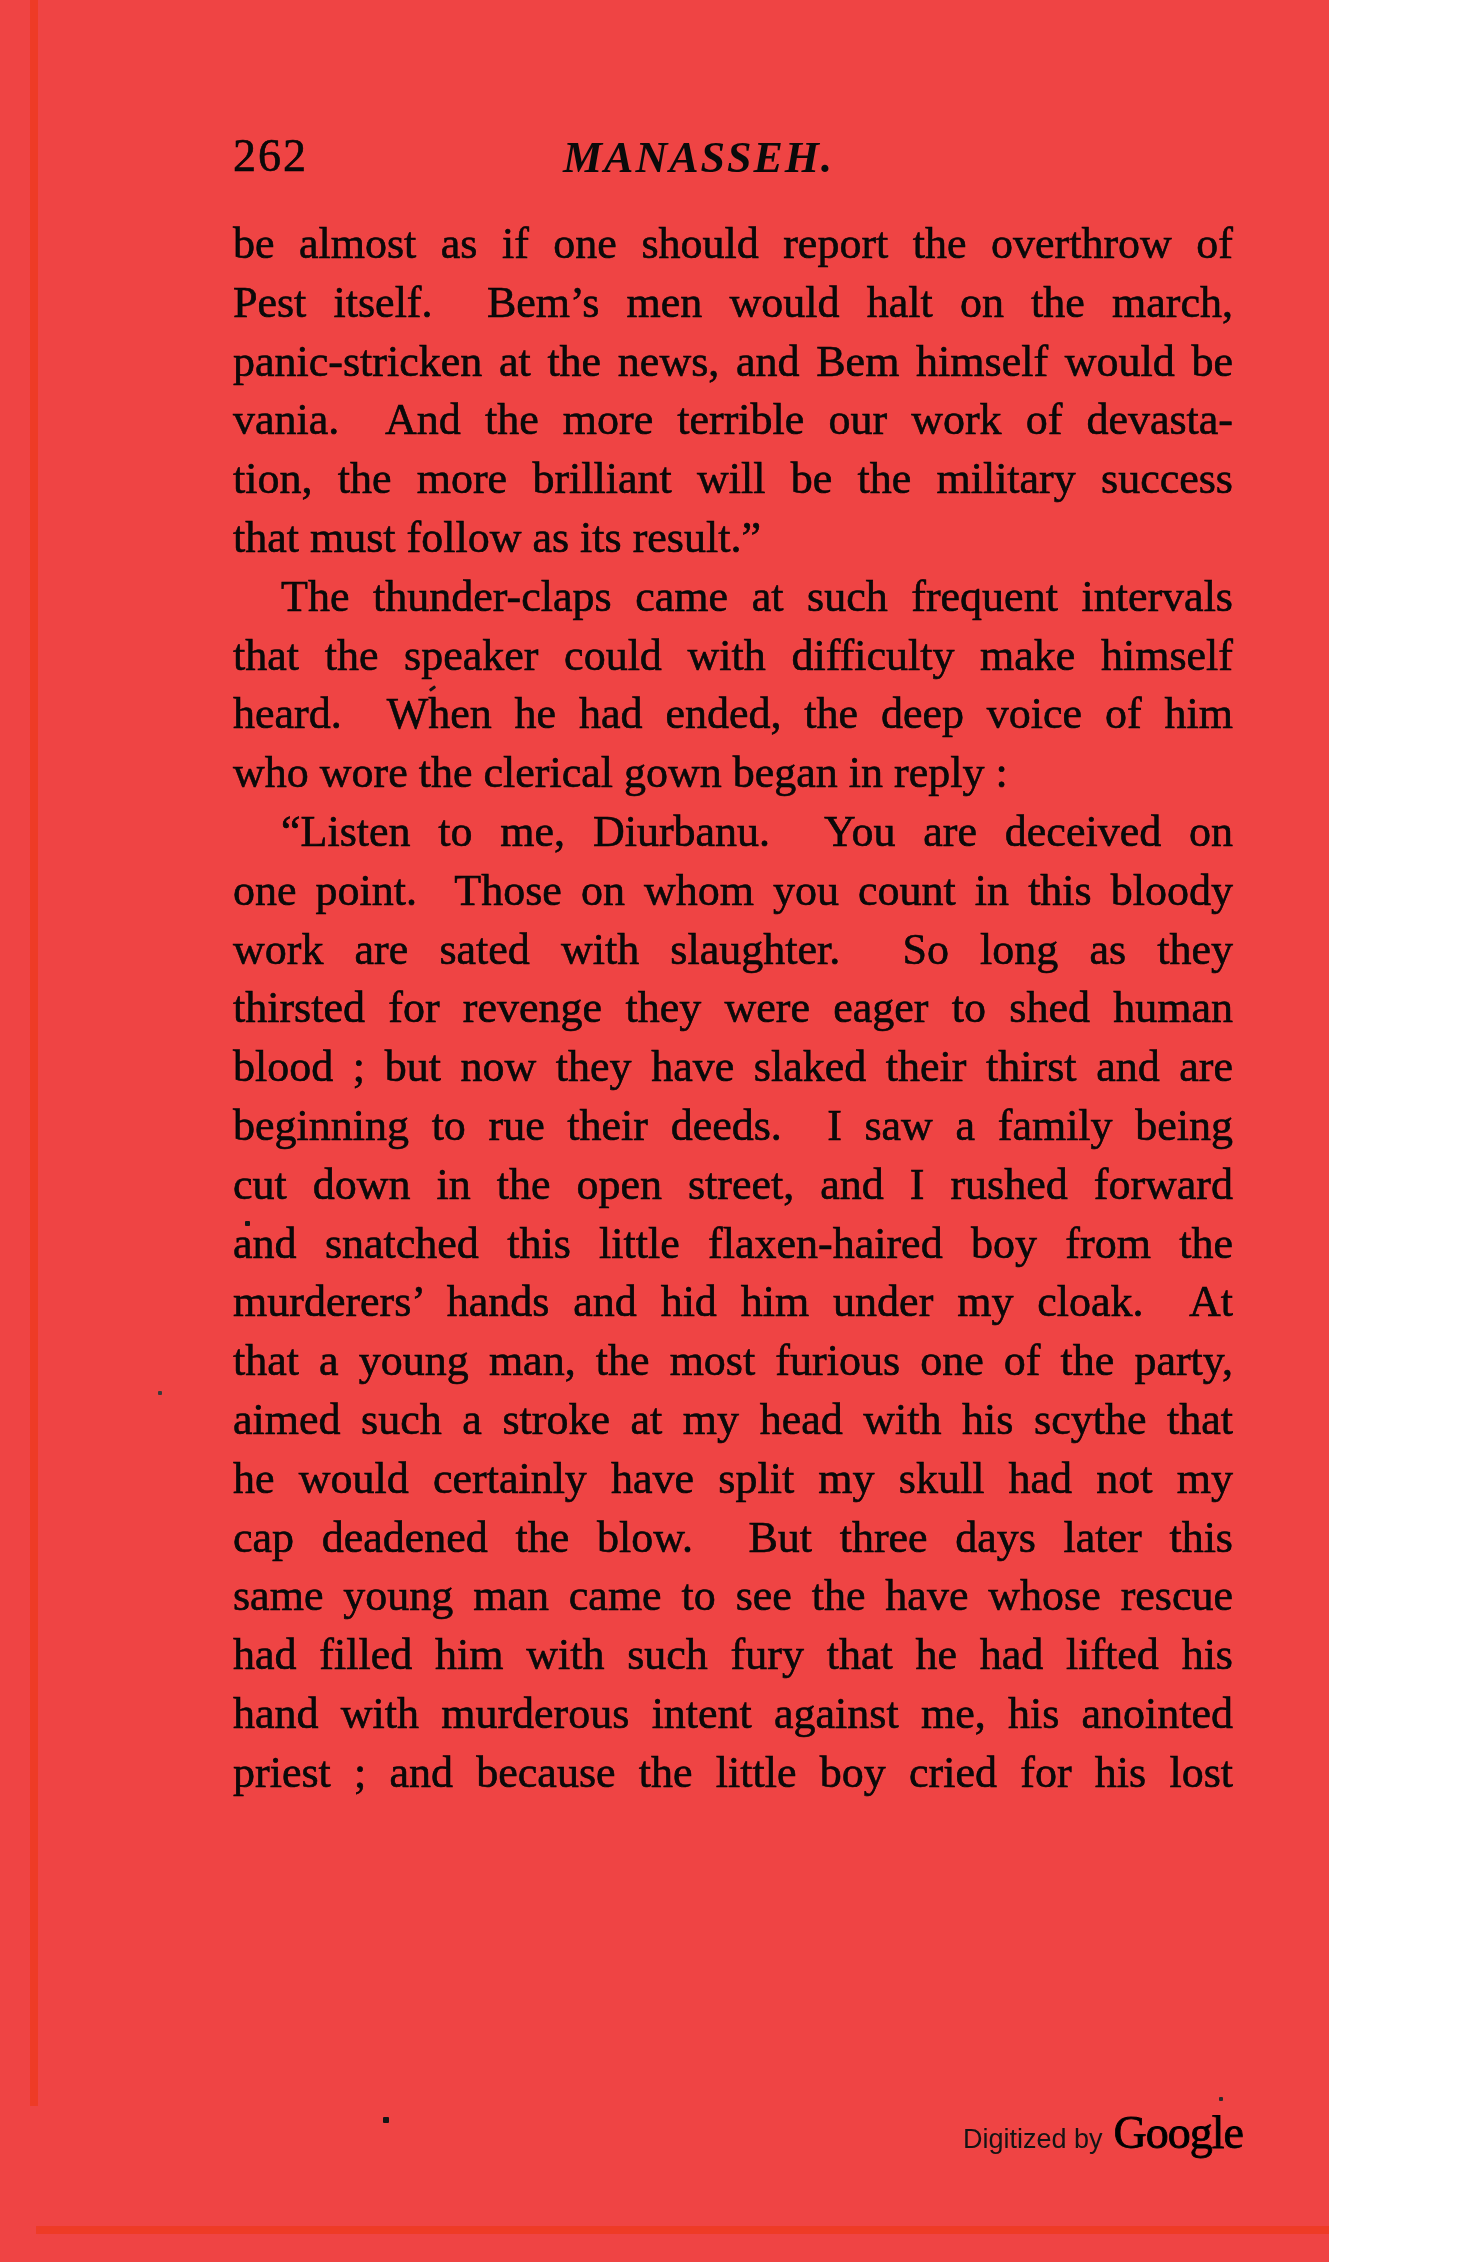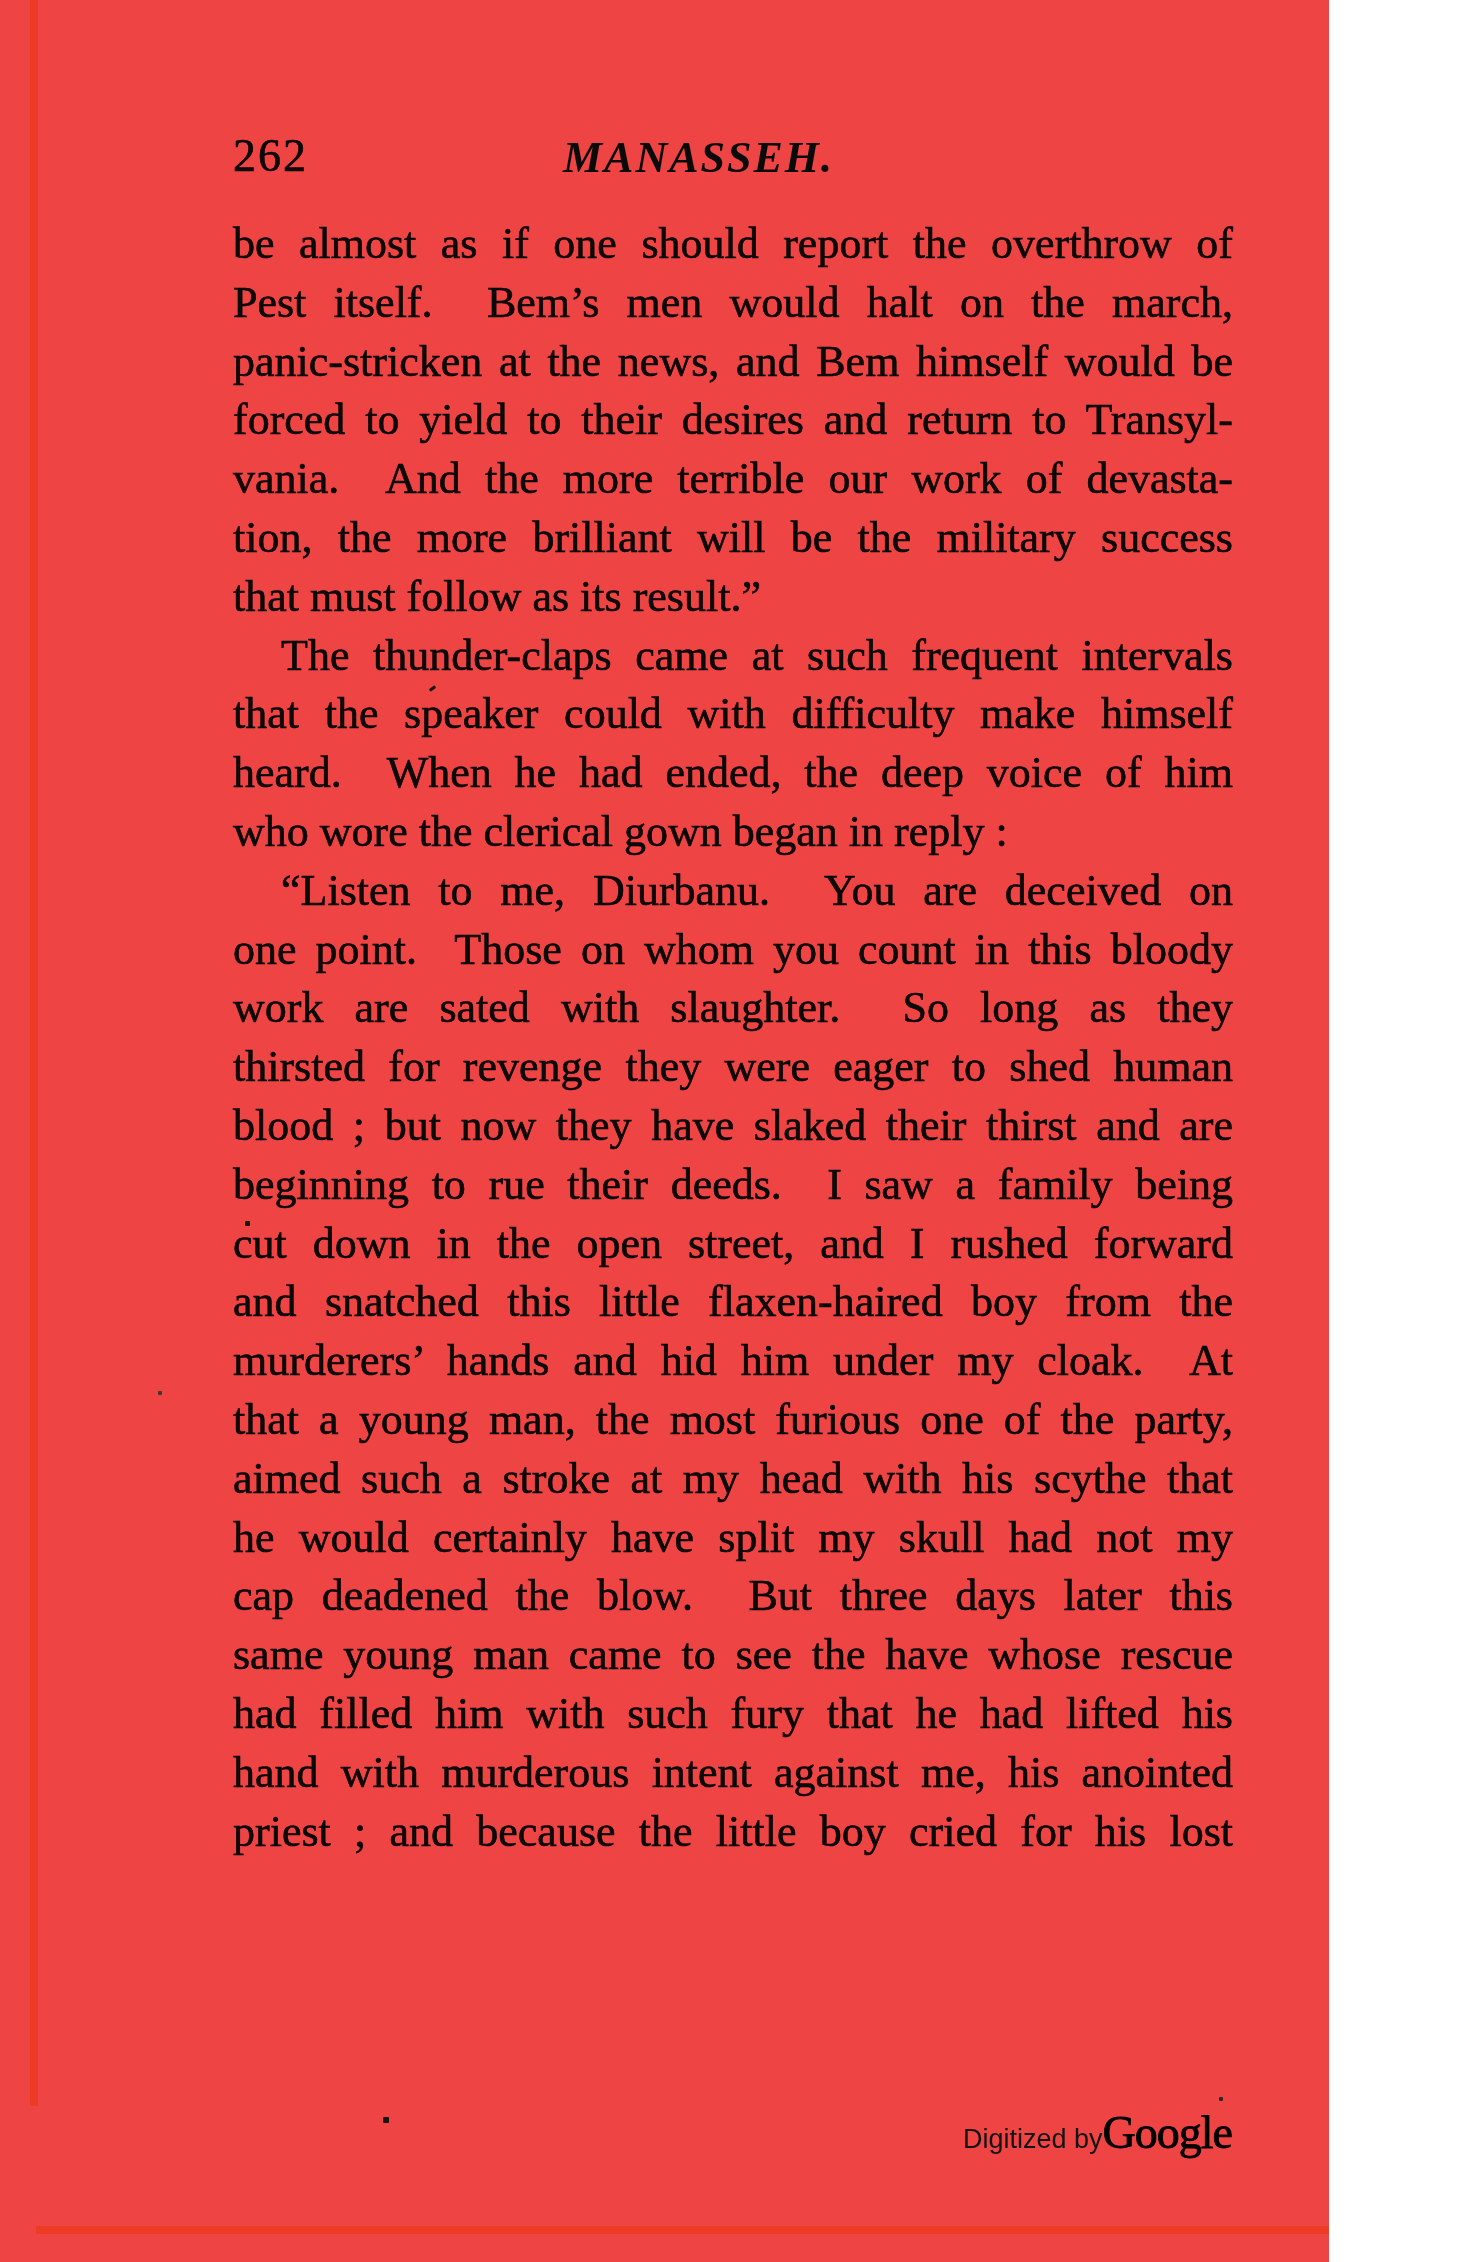--- a/index.html
+++ b/index.html
@@ -47,21 +47,21 @@
   }
   .line{
     text-align:justify;
     text-align-last:justify;
   }
   .line.flush{text-align-last:left;}
   .line.indent{text-indent:48px;}
   
   .imprint{
     position:absolute;left:963px;top:2106px;
-    display:flex;align-items:baseline;
+    display:flex;align-items:baseline;gap:11px;
     white-space:nowrap;
   }
   .imprint-label{
     font-family:"Liberation Sans", sans-serif;
     font-size:27px;color:#141414;
   }
   .imprint-logo{
     font-family:"Liberation Serif", serif;
     font-size:46px;color:#000;
     letter-spacing:-1px;
@@ -84,21 +84,20 @@
   <div class="edge-bottom"></div>
   <div class="edge-right-tick"></div>
 
   <div class="page-number">262</div>
   <div class="running-title">MANASSEH.</div>
 
   <div class="body-text">
       <div class="line">be almost as if one should report the overthrow of</div>
       <div class="line">Pest itself.&nbsp; Bem’s men would halt on the march,</div>
       <div class="line">panic-stricken at the news, and Bem himself would be</div>
-      <div class="line">forced to yield to their desires and return to Transyl-</div>
       <div class="line">vania.&nbsp; And the more terrible our work of devasta-</div>
       <div class="line">tion, the more brilliant will be the military success</div>
       <div class="line flush">that must follow as its result.”</div>
       <div class="line indent">The thunder-claps came at such frequent intervals</div>
       <div class="line">that the speaker could with difficulty make himself</div>
       <div class="line">heard.&nbsp; When he had ended, the deep voice of him</div>
       <div class="line flush">who wore the clerical gown began in reply :</div>
       <div class="line indent">“Listen to me, Diurbanu.&nbsp; You are deceived on</div>
       <div class="line">one point.&nbsp; Those on whom you count in this bloody</div>
       <div class="line">work are sated with slaughter.&nbsp; So long as they</div>

